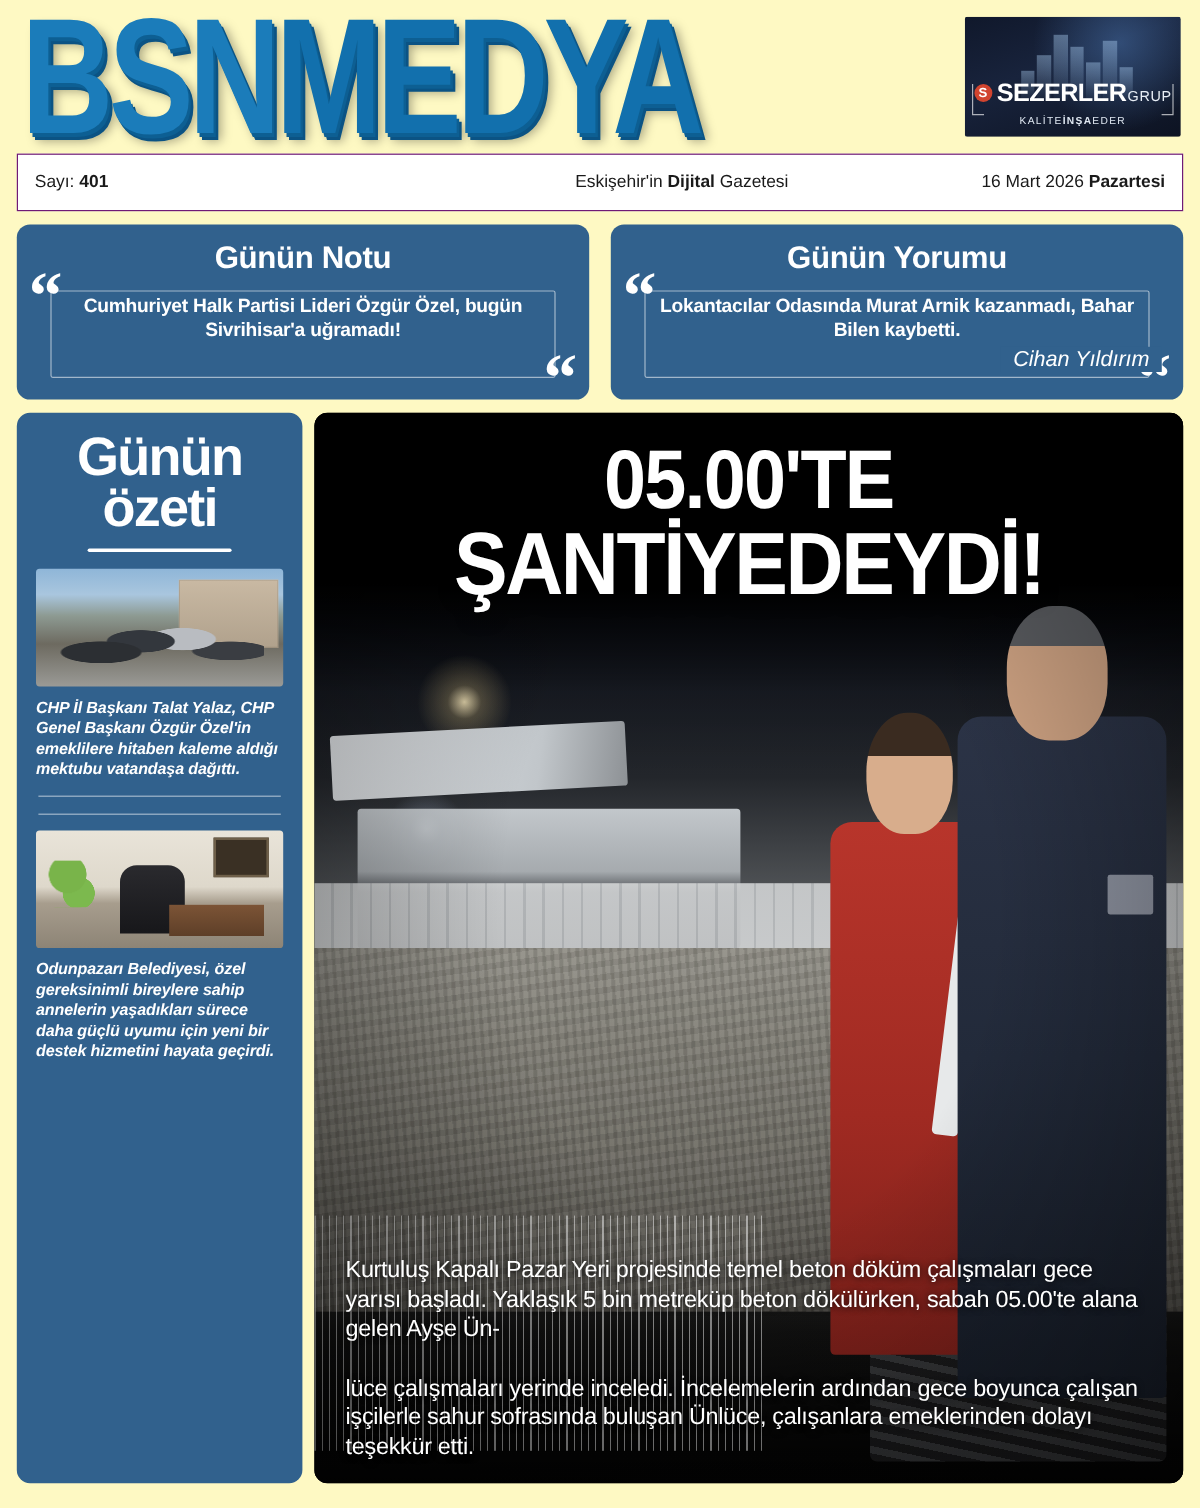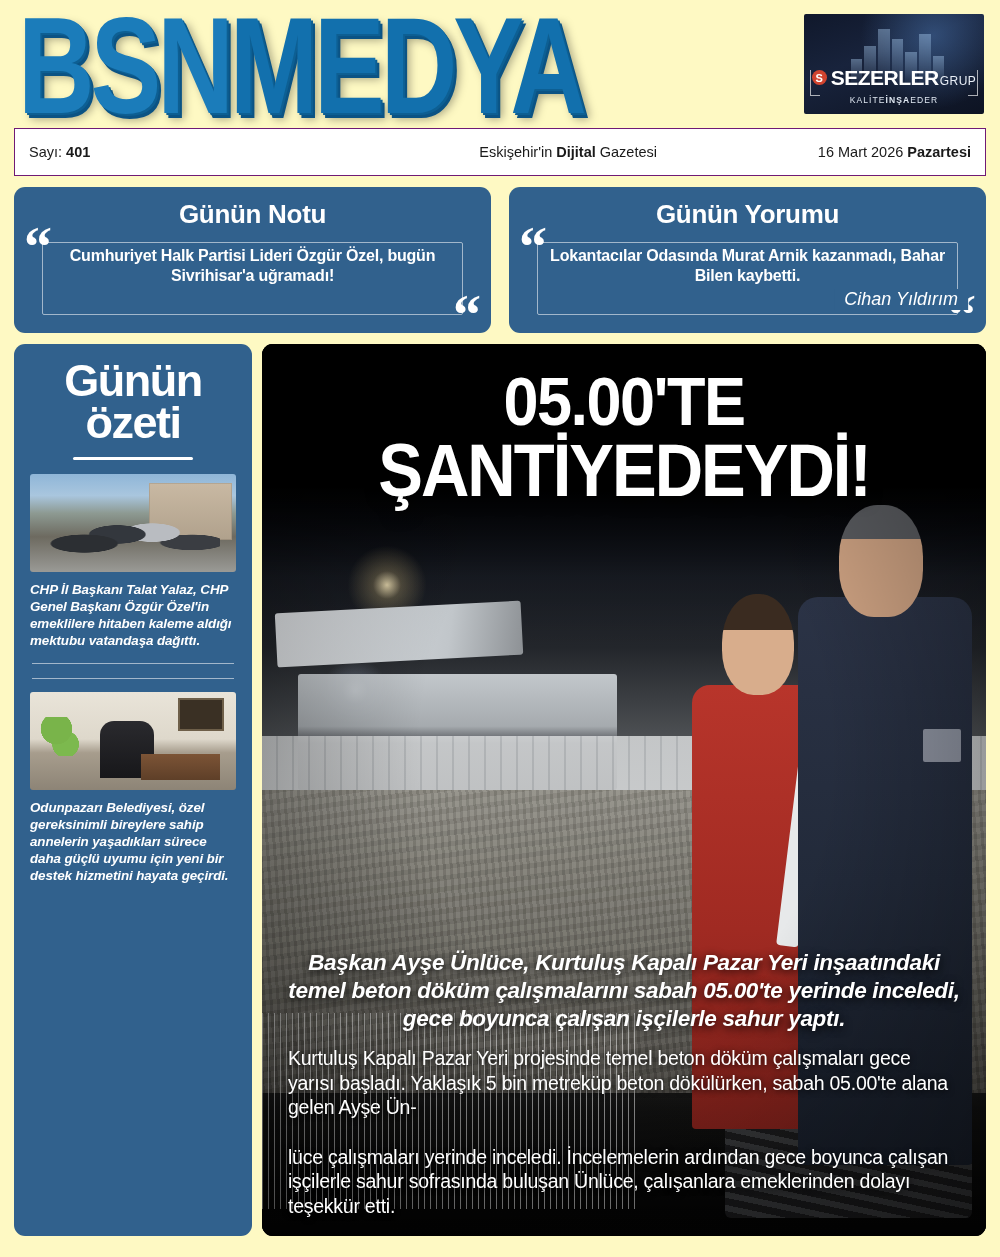--- a/index.html
+++ b/index.html
@@ -711,21 +711,20 @@
       <div class="art-vignette"></div>
 
       <div class="art-inner">
         <div class="art-head">
           <span>05.00'TE</span>
           <span class="hl2">ŞANTİYEDEYDİ!</span>
         </div>
 
         <div class="art-spacer"></div>
 
-        <div class="art-stand">Başkan Ayşe Ünlüce, Kurtuluş Kapalı Pazar Yeri inşaatındaki temel beton döküm çalışmalarını sabah 05.00'te yerinde inceledi, gece boyunca çalışan işçilerle sahur yaptı.</div>
 
         <div class="art-cols">
           <div class="art-col">Kurtuluş Kapalı Pazar Yeri projesinde temel beton döküm çalışmaları gece yarısı başladı. Yaklaşık 5 bin metreküp beton dökülürken, sabah 05.00'te alana gelen Ayşe Ün-</div>
           <div class="art-col">lüce çalışmaları yerinde inceledi. İncelemelerin ardından gece boyunca çalışan işçilerle sahur sofrasında buluşan Ünlüce, çalışanlara emeklerinden dolayı teşekkür etti.</div>
         </div>
       </div>
     </div>
   </div>
 </div>
 

